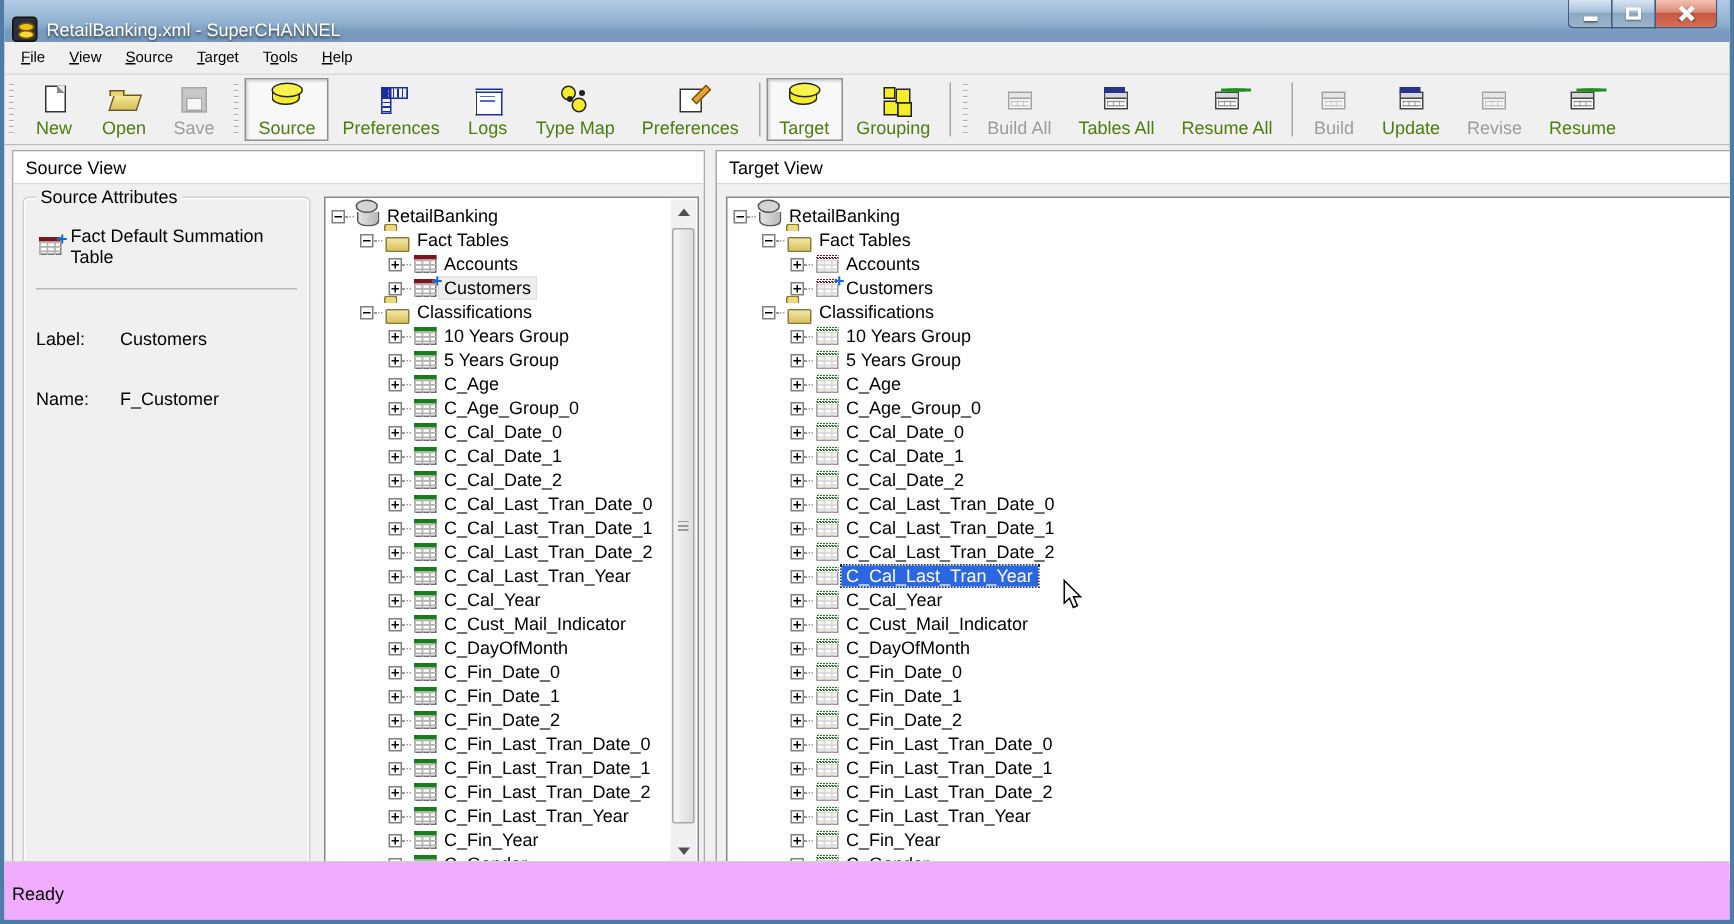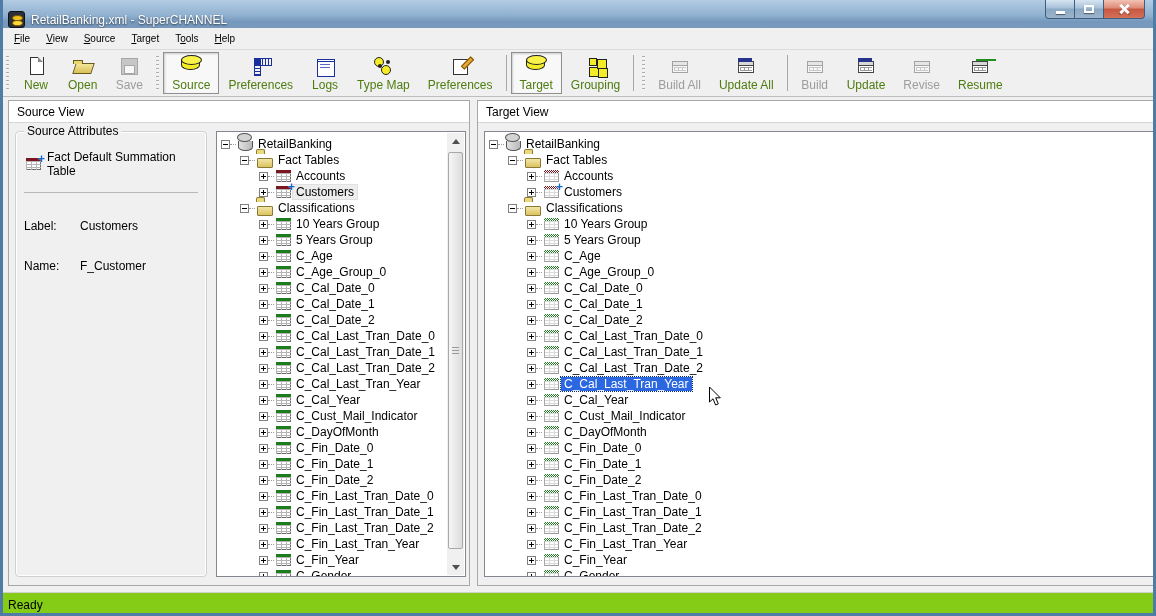--- a/index.html
+++ b/index.html
@@ -158,21 +158,21 @@
   .sb-btn { position:absolute; left:0; width:17px; height:16px; display:flex; align-items:center; justify-content:center; }
   .sb-btn.up { top:0; } .sb-btn.down { bottom:0; }
   .tri-up { border:4px solid transparent; border-bottom:5px solid #505050; margin-top:-4px; }
   .tri-down { border:4px solid transparent; border-top:5px solid #505050; margin-bottom:-4px; }
   .sb-thumb { position:absolute; left:1px; width:15px; top:19px; bottom:26px;
     background:linear-gradient(90deg,#f6f6f6,#dcdcdc); border:1px solid #a8a8a8; border-radius:2px; }
   .sb-thumb::after { content:""; position:absolute; left:3px; right:3px; top:50%; height:7px; margin-top:-4px;
     background:repeating-linear-gradient(to bottom,#9a9a9a 0 1px,transparent 1px 3px); }
 
   
-  .statusbar { position:absolute; left:-3px; bottom:-3px; width:1156px; height:24px; background:#84cc16;
+  .statusbar { position:absolute; left:-3px; bottom:-3px; width:1156px; height:42px; background:#f0abfc;
     border-top:1px solid #d0d0d0; display:flex; align-items:center; padding-left:8px; font-size:12px; }
 
   
   .cursor { position:absolute; left:705px; top:386px; z-index:50; pointer-events:none; }
 </style>
 </head>
 <body>
 
 <div class="window">
 
@@ -254,21 +254,27 @@
       <div class="tb-btn disabled">
         <span class="tb-ico">
           <span class="i-cal "></span>
         </span>
         <span class="tb-label">Build All</span>
       </div>
       <div class="tb-btn">
         <span class="tb-ico">
           <span class="i-cal mark-blue"></span>
         </span>
-        <span class="tb-label">Update All</span>
+        <span class="tb-label">Tables All</span>
+      </div>
+      <div class="tb-btn">
+        <span class="tb-ico">
+          <span class="i-cal marks-green"></span>
+        </span>
+        <span class="tb-label">Resume All</span>
       </div>
       <div class="tb-sep"></div>
       <div class="tb-btn disabled">
         <span class="tb-ico">
           <span class="i-cal "></span>
         </span>
         <span class="tb-label">Build</span>
       </div>
       <div class="tb-btn">
         <span class="tb-ico">

